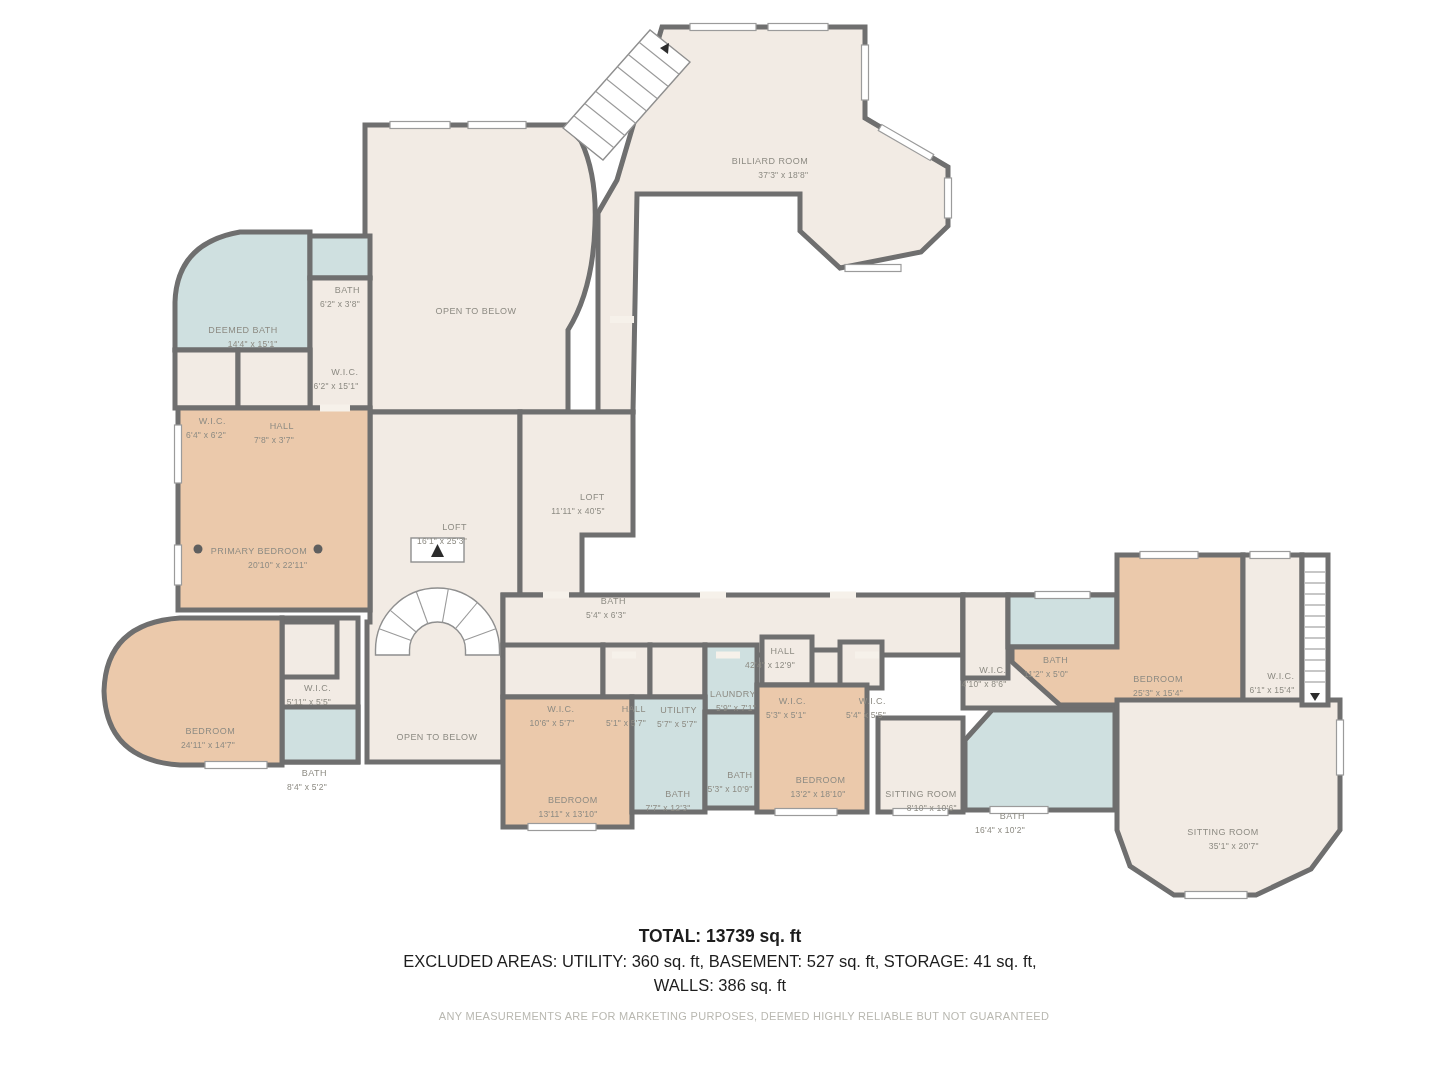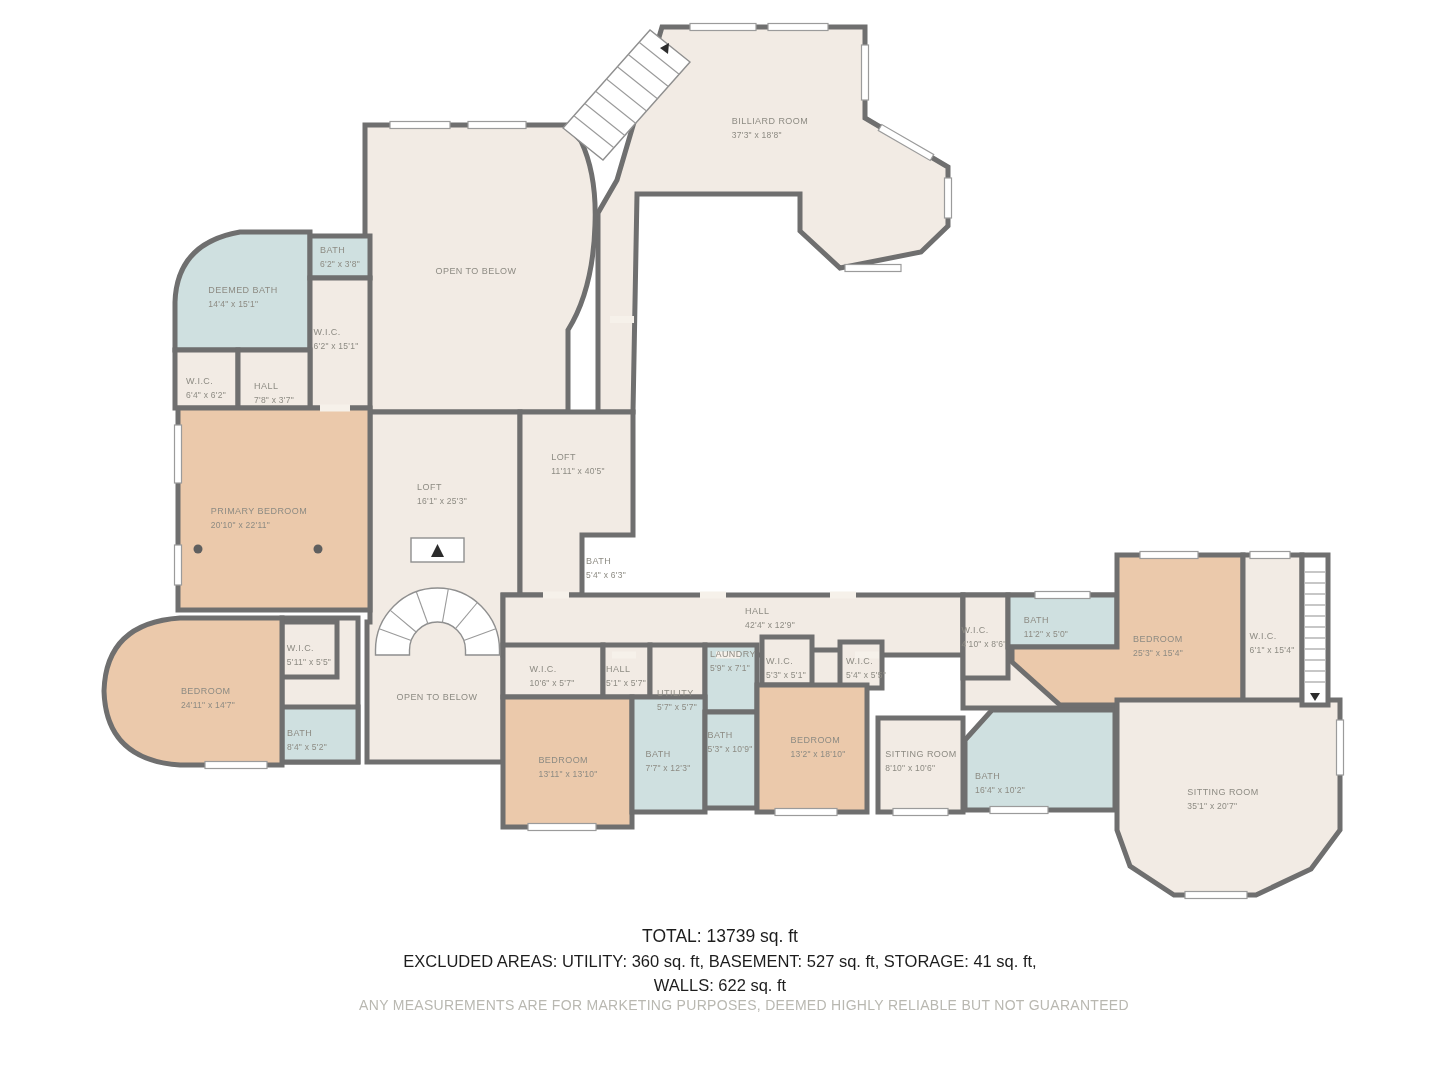--- a/index.html
+++ b/index.html
@@ -1,26 +1,26 @@
 <!DOCTYPE html>
 <html><head>
 <meta charset="utf-8">
 <style>
   html,body{margin:0;padding:0;background:#ffffff;}
   #stage{position:relative;width:1440px;height:1080px;background:#ffffff;overflow:hidden;
          font-family:"Liberation Sans", sans-serif;}
   #plan-svg{position:absolute;left:0;top:0;}
-  .lbl{position:absolute;transform:translate(-50%,-50%);text-align:left;
-       color:#8d8b83;line-height:1.5;white-space:nowrap;z-index:5;}
+  .lbl{position:absolute;transform:translate(-50%,-50%);text-align:right;
+       color:#8d8b83;line-height:1.5;white-space:nowrap;z-index:5;margin-top:40px;}
   .lname{display:block;font-size:9px;letter-spacing:.45px;}
   .ldims{display:block;font-size:8.5px;letter-spacing:.25px;}
   .footer{position:absolute;left:0;right:0;top:926px;text-align:center;color:#1d1d1d;z-index:5;}
-  .f-total{font-size:17.5px;font-weight:400;margin-bottom:2px;}
+  .f-total{font-size:17.5px;font-weight:700;margin-bottom:2px;}
   .f-line{font-size:16.5px;line-height:1.46;}
-  .f-disc{font-size:14px;color:#b9b8b1;letter-spacing:.3px;padding-left:48px;}
+  .f-disc{margin-top:13px;font-size:11px;color:#b9b8b1;letter-spacing:.3px;padding-left:48px;}
 </style>
 </head>
 <body>
 
 <div id="stage">
 
 <svg id="plan-svg" width="1440" height="1080" viewBox="0 0 1440 1080">
   <g fill="#f2ebe4" stroke="#6f6f6f" stroke-width="5" stroke-linejoin="miter">
 
     <path d="M662,27 L865,27 L865,118 L948,167 L948,226 L921,252 L840,268 L800,231 L800,194 L637,194 L633,412 L598,412 L598,213 L617,180 Z"></path>
@@ -216,21 +216,21 @@
   <span class="lname">OPEN TO BELOW</span>
 </div>
 <div class="lbl" style="left:552px;top:676px">
   <span class="lname">W.I.C.</span>
   <span class="ldims">10'6" x 5'7"</span>
 </div>
 <div class="lbl" style="left:626px;top:676px">
   <span class="lname">HALL</span>
   <span class="ldims">5'1" x 5'7"</span>
 </div>
-<div class="lbl" style="left:677px;top:700px">
+<div class="lbl" style="left:677px;top:677px">
   <span class="lname">UTILITY</span>
   <span class="ldims">5'7" x 5'7"</span>
 </div>
 <div class="lbl" style="left:733px;top:661px">
   <span class="lname">LAUNDRY</span>
   <span class="ldims">5'9" x 7'1"</span>
 </div>
 <div class="lbl" style="left:786px;top:668px">
   <span class="lname">W.I.C.</span>
   <span class="ldims">5'3" x 5'1"</span>
@@ -280,17 +280,17 @@
   <span class="ldims">6'1" x 15'4"</span>
 </div>
 <div class="lbl" style="left:1223px;top:799px">
   <span class="lname">SITTING ROOM</span>
   <span class="ldims">35'1" x 20'7"</span>
 </div>
 
 <div class="footer">
   <div class="f-total">TOTAL: 13739 sq. ft</div>
   <div class="f-line">EXCLUDED AREAS: UTILITY: 360 sq. ft, BASEMENT: 527 sq. ft, STORAGE: 41 sq. ft,</div>
-  <div class="f-line">WALLS: 622 sq. ft</div>
+  <div class="f-line">WALLS: 386 sq. ft</div>
   <div class="f-disc">ANY MEASUREMENTS ARE FOR MARKETING PURPOSES, DEEMED HIGHLY RELIABLE BUT NOT GUARANTEED</div>
 </div>
 
 </div>
 
 </body></html>

